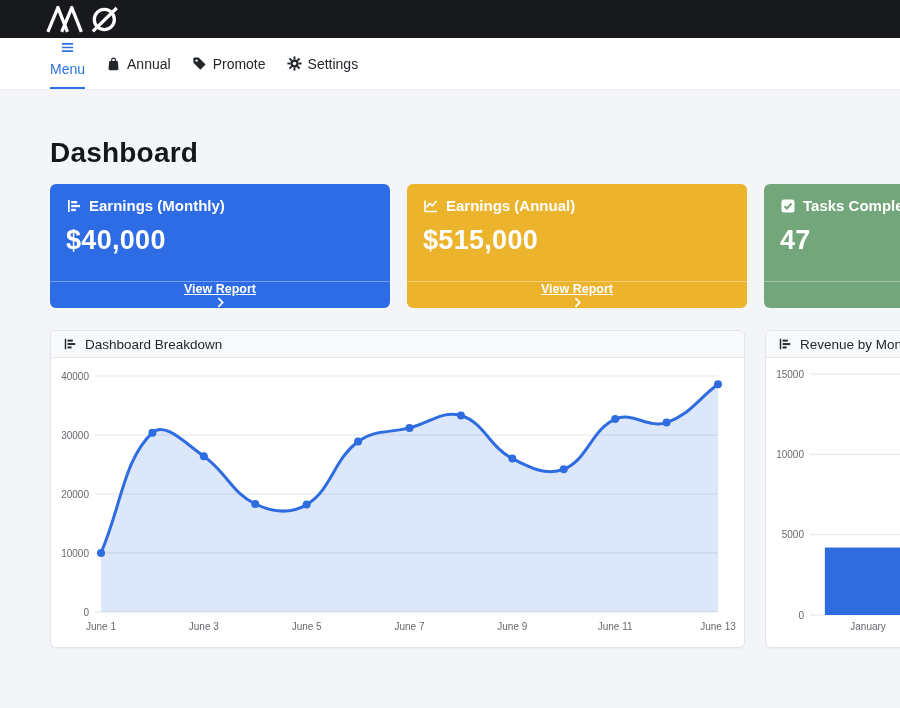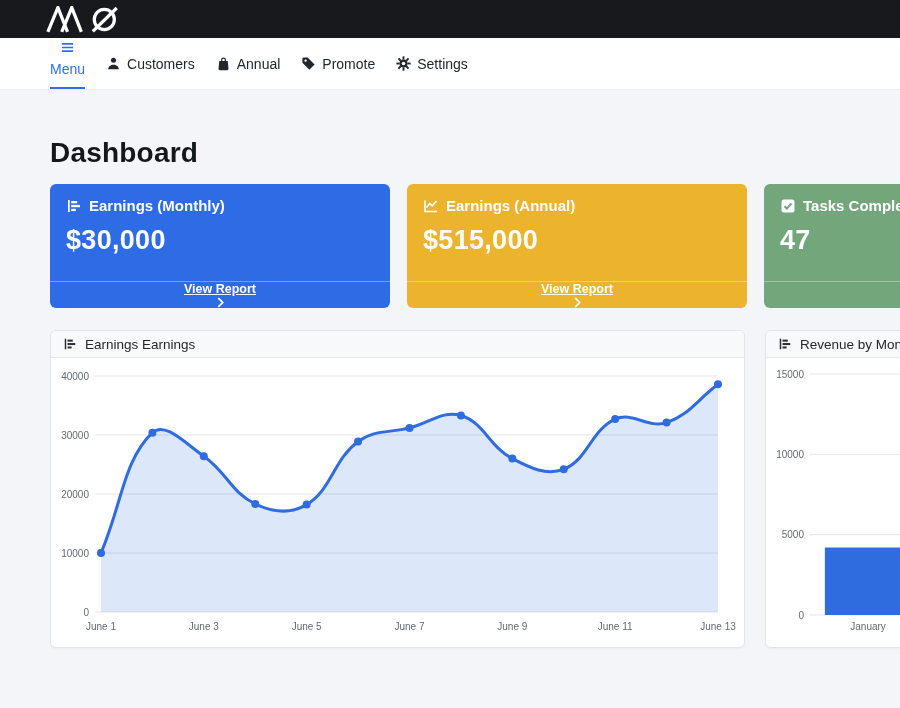--- a/index.html
+++ b/index.html
@@ -89,27 +89,20 @@
     </svg>
   </div>
 </header>
 
 <nav class="navbar">
   <a class="nav-item active">
     <svg viewBox="0 0 16 16" fill="none" stroke="currentColor" stroke-width="1.8">
         <path d="M2 4.2h12M2 8h12M2 11.8h12"></path>
       </svg>
     <span>Menu</span>
-  </a>
-  <a class="nav-item">
-    <svg viewBox="0 0 16 16" fill="currentColor">
-      <circle cx="8" cy="4.6" r="2.7"></circle>
-        <path d="M2.4 14c0-3.1 2.6-4.8 5.6-4.8s5.6 1.7 5.6 4.8z"></path>
-      </svg>
-    <span>Customers</span>
   </a>
   <a class="nav-item">
     <svg viewBox="0 0 16 16" fill="currentColor">
       <path d="M5.4 5.2V4.1a2.6 2.6 0 0 1 5.2 0v1.1h1.9l.8 8.1a1.6 1.6 0 0 1-1.6 1.8H4.3a1.6 1.6 0 0 1-1.6-1.8l.8-8.1h1.9zm1.3 0h2.6V4.1a1.3 1.3 0 0 0-2.6 0v1.1z"></path>
       </svg>
     <span>Annual</span>
   </a>
   <a class="nav-item">
     <svg viewBox="0 0 16 16" fill="currentColor">
       <path d="M1.5 2.6a1.1 1.1 0 0 1 1.1-1.1H7l7.5 7.5-5.6 5.6L1.5 7.2z"></path>
@@ -145,21 +138,21 @@
       <div class="stat-body">
         <div class="stat-title">
           <svg viewBox="0 0 16 16" fill="currentColor">
             <rect x="2" y="2" width="1.7" height="12"></rect>
             <rect x="5.2" y="3" width="6" height="2.3"></rect>
             <rect x="5.2" y="6.9" width="8.8" height="2.3"></rect>
             <rect x="5.2" y="10.8" width="4.6" height="2.3"></rect>
             </svg>
           <span>Earnings (Monthly)</span>
         </div>
-        <div class="stat-value">$30,000</div>
+        <div class="stat-value">$40,000</div>
       </div>
       <div class="stat-footer">
         <a class="stat-link">View Report</a>
         <span class="stat-chevron">
           <svg viewBox="0 0 8 12" fill="none" stroke="#ffffff" stroke-width="2">
               <path d="M1.5 1l5 5-5 5"></path>
             </svg>
         </span>
       </div>
     </div>
@@ -206,21 +199,21 @@
   <section class="charts">
 
     <div class="chart-card">
       <div class="chart-header">
         <svg viewBox="0 0 16 16" fill="currentColor">
           <rect x="2" y="2" width="1.7" height="12"></rect>
           <rect x="5.2" y="3" width="6" height="2.3"></rect>
           <rect x="5.2" y="6.9" width="8.8" height="2.3"></rect>
           <rect x="5.2" y="10.8" width="4.6" height="2.3"></rect>
           </svg>
-        <span>Earnings Earnings</span>
+        <span>Dashboard Breakdown</span>
       </div>
       <svg class="chart" viewBox="0 0 695 290">
           <line x1="44" y1="254" x2="667" y2="254" stroke="#e3e5e9" stroke-width="1"></line>
           <text x="38" y="257.5" text-anchor="end">0</text>
           <line x1="44" y1="195" x2="667" y2="195" stroke="#e3e5e9" stroke-width="1"></line>
           <text x="38" y="198.5" text-anchor="end">10000</text>
           <line x1="44" y1="136" x2="667" y2="136" stroke="#e3e5e9" stroke-width="1"></line>
           <text x="38" y="139.5" text-anchor="end">20000</text>
           <line x1="44" y1="77" x2="667" y2="77" stroke="#e3e5e9" stroke-width="1"></line>
           <text x="38" y="80.5" text-anchor="end">30000</text>

